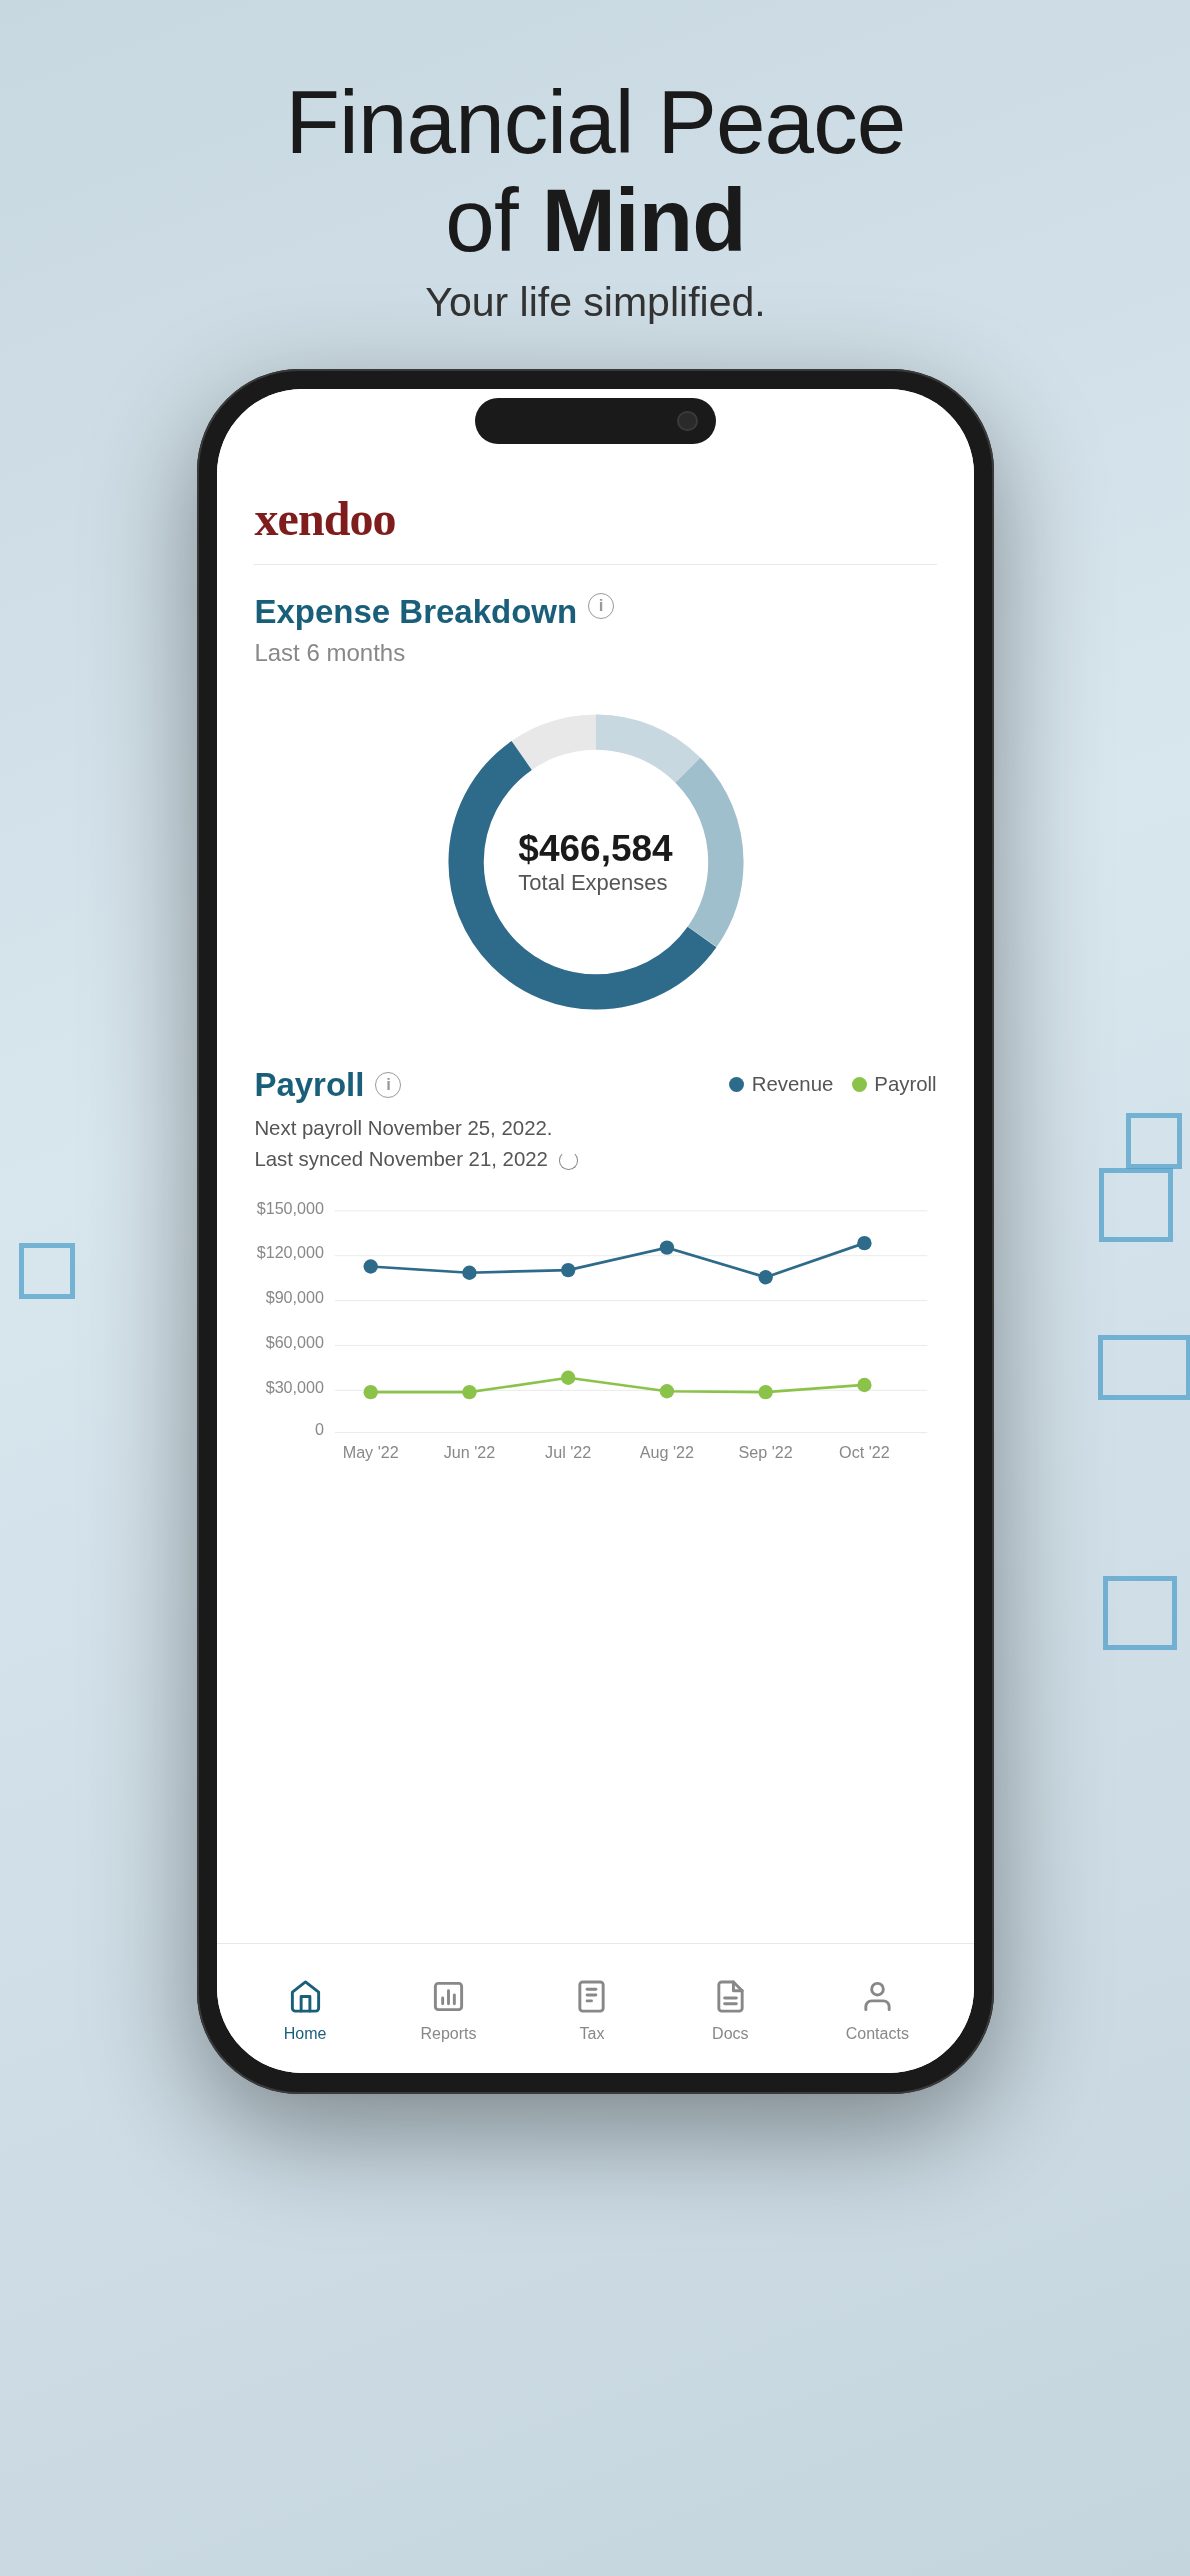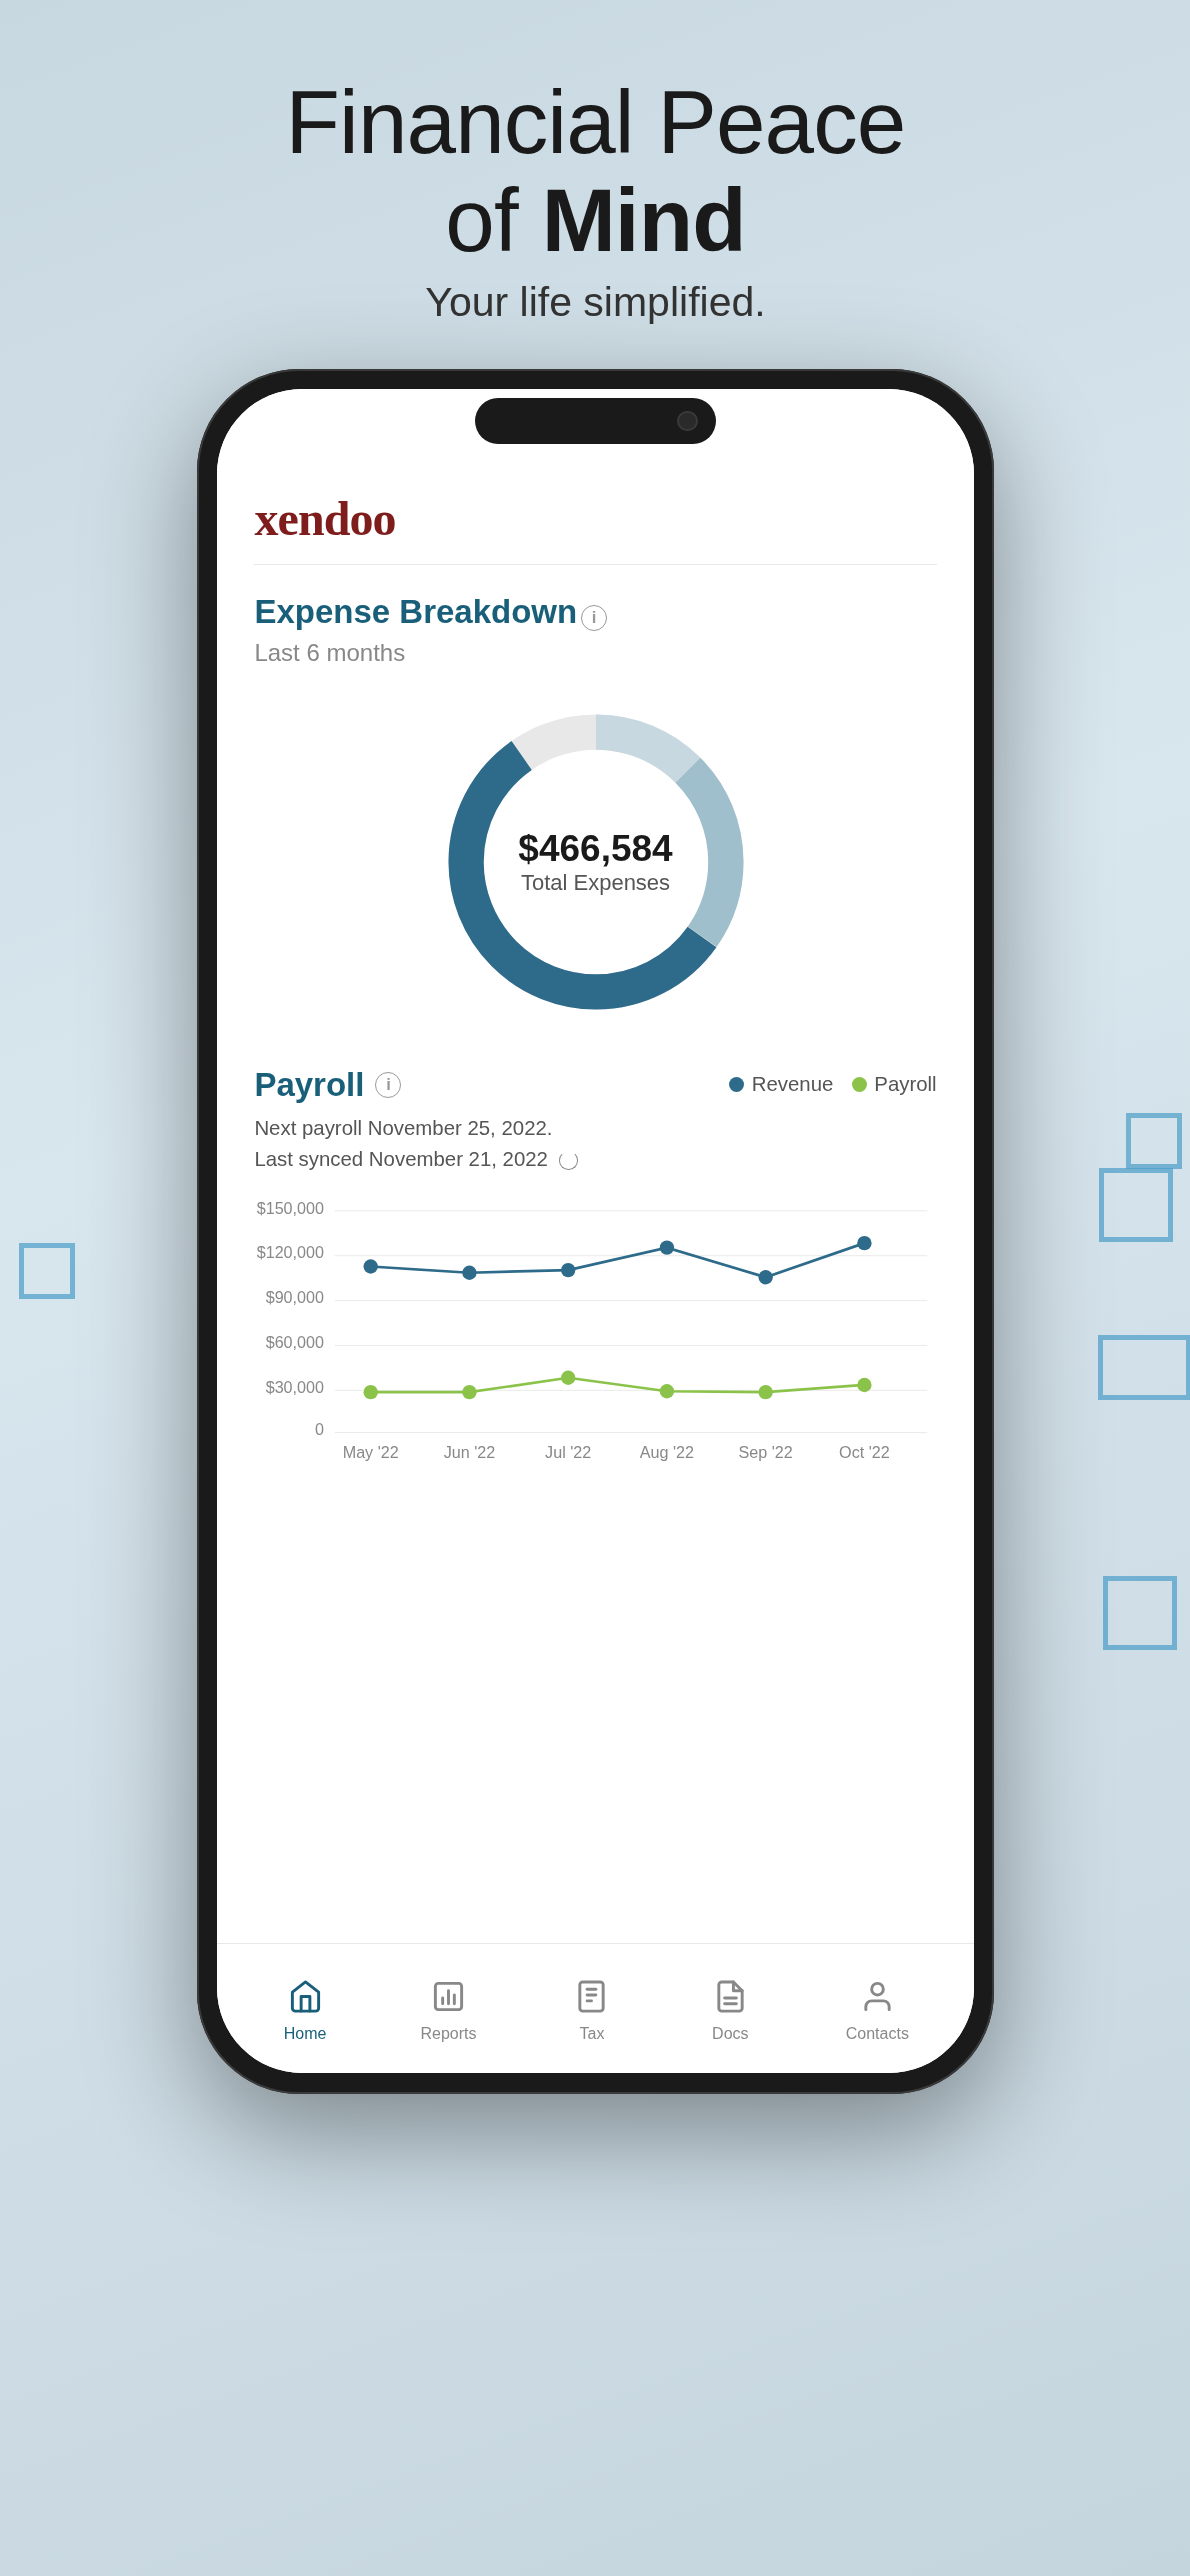--- a/index.html
+++ b/index.html
@@ -141,22 +141,22 @@
       font-size: 48px;
       font-weight: 700;
       color: #7f1d1d;
       letter-spacing: -0.9px;
       font-family: Liberation Serif, serif;
     }
 
     
     .section-header {
       display: flex;
-      align-items: flex-end;
-      gap: 4px;
+      align-items: flex-start;
+      gap: 11px;
       margin-bottom: 7.4px;
     }
     .section-title {
       font-size: 33px;
       font-weight: 700;
       color: #1a5f7a;
     }
     .info-icon {
       width: 26px;
       height: 26px;
@@ -186,21 +186,20 @@
     .donut-chart {
       position: relative;
       width: 334px;
       height: 334px;
     }
     .donut-center {
       position: absolute;
       top: 50%;
       left: 50%;
       transform: translate(-50%, -50%);
-      text-align: center;
     }
     .donut-amount {
       font-size: 37px;
       font-weight: 700;
       color: #1a1a1a;
     }
     .donut-label {
       font-size: 22px;
       color: #555;
     }

